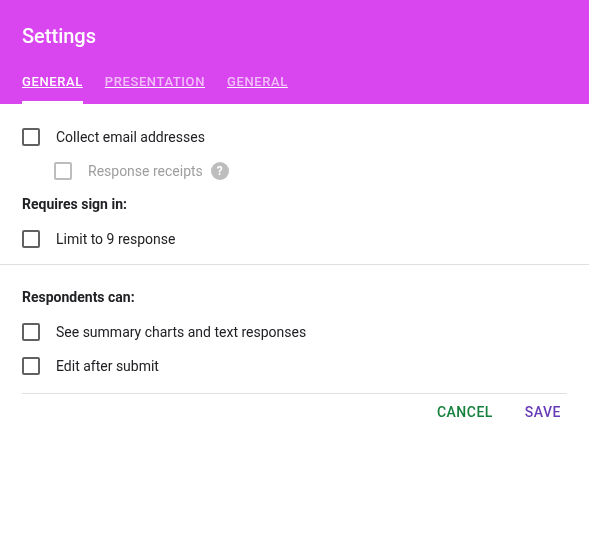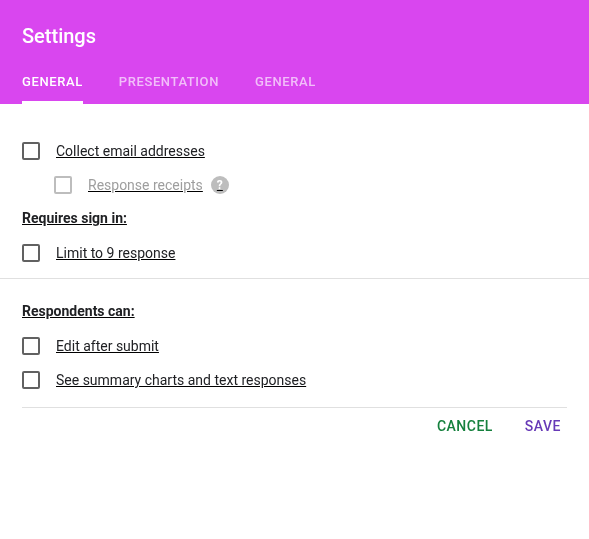--- a/index.html
+++ b/index.html
@@ -1,22 +1,22 @@
 <!DOCTYPE html>
 <html><head>
 <meta charset="utf-8">
 <style>
 * { margin: 0; padding: 0; box-sizing: border-box; font-family: Roboto, Arial, sans-serif; }
 body { width: 589px; height: 539px; background: #fff; overflow: hidden; }
 .header { background: #d946ef; color: #fff; padding: 24px 22px 0 22px; }
 .title { font-size: 20px; font-weight: 500; margin-bottom: 26px; }
-.tabs { display: flex; gap: 36px; }
+.tabs { display: flex; gap: 22px; text-decoration: underline; }
 .tab { font-size: 13px; font-weight: 500; letter-spacing: 0.6px; color: rgba(255,255,255,0.65); padding-bottom: 12px; cursor: pointer; border-bottom: 3px solid transparent; }
 .tab.active { color: #fff; border-bottom: 3px solid #fff; }
-.content { padding: 38px 22px 0 22px; text-decoration: underline; }
+.content { padding: 24px 22px 0 22px; }
 .row { display: flex; align-items: center; margin-bottom: 16px; }
 .cb { width: 18px; height: 18px; border: 2px solid #616161; border-radius: 2px; margin-right: 16px; flex-shrink: 0; cursor: pointer; }
 .cb.disabled { border-color: #bdbdbd; cursor: default; }
 .row-label { font-size: 14px; color: #202124; }
 .row-label.disabled { color: #9e9e9e; }
 .sub { margin-left: 32px; margin-bottom: 16px; }
 .help { width: 18px; height: 18px; border-radius: 50%; background: #bdbdbd; color: #fff; display: inline-flex; align-items: center; justify-content: center; font-size: 12px; font-weight: 700; margin-left: 8px; }
 .section-title { font-size: 14px; font-weight: 700; color: #202124; margin-bottom: 18px; }
 .divider { border: 0; border-top: 1px solid #e0e0e0; margin: 12px -22px 24px -22px; }
 .footer { display: flex; justify-content: flex-end; gap: 32px; padding: 10px 28px 18px 0; }
@@ -56,26 +56,26 @@
     <div class="cb"></div>
     <span class="row-label">Limit to 9 response</span>
   </div>
 
   <hr class="divider">
 
   <div class="section-title">Respondents can:</div>
 
   <div class="row">
     <div class="cb"></div>
-    <span class="row-label">Edit after submit</span>
+    <span class="row-label">See summary charts and text responses</span>
   </div>
 
   <div class="row">
     <div class="cb"></div>
-    <span class="row-label">See summary charts and text responses</span>
+    <span class="row-label">Edit after submit</span>
   </div>
 
   <hr class="footer-div">
 </div>
 
 <div class="footer">
   <button class="btn cancel">CANCEL</button>
   <button class="btn save">SAVE</button>
 </div>
 

